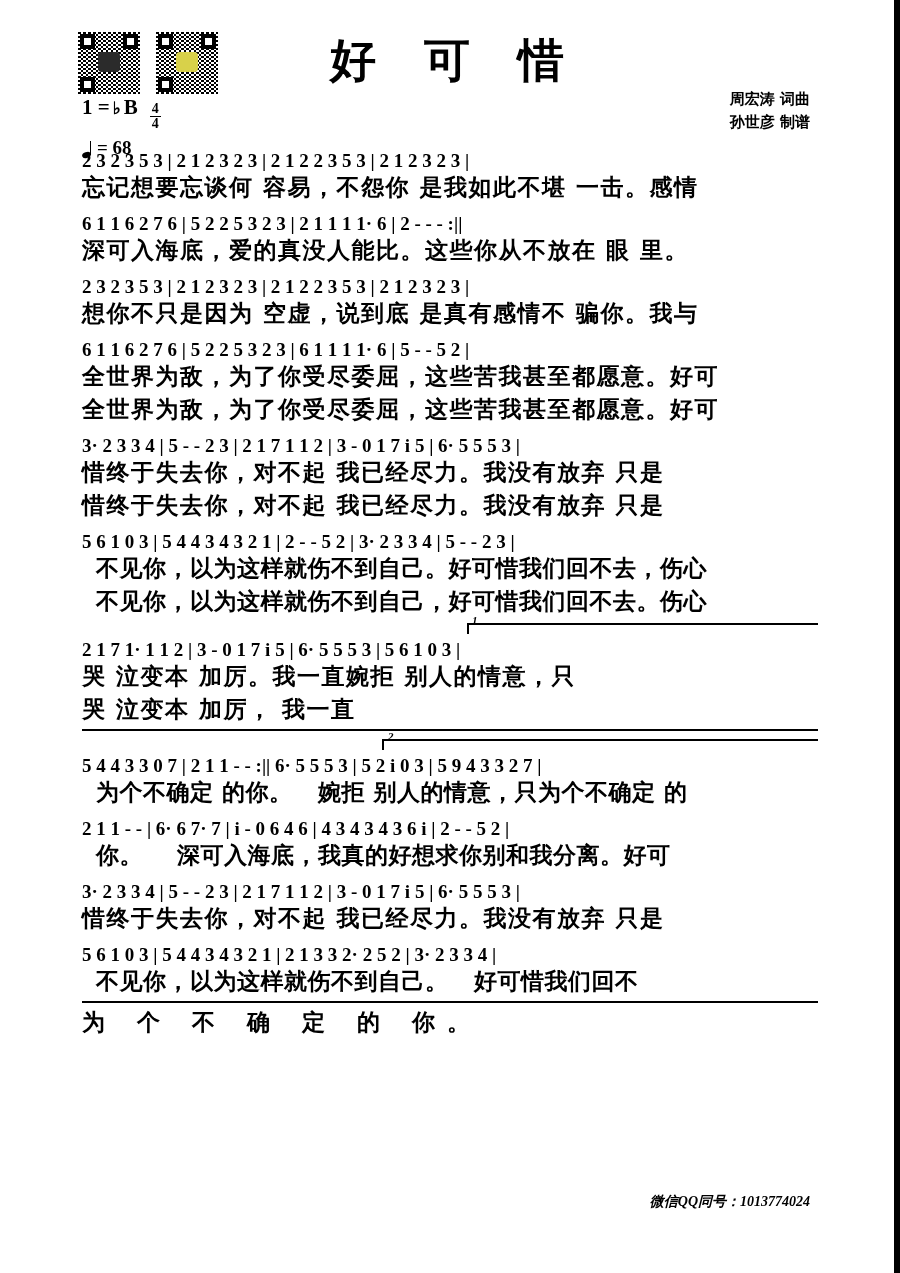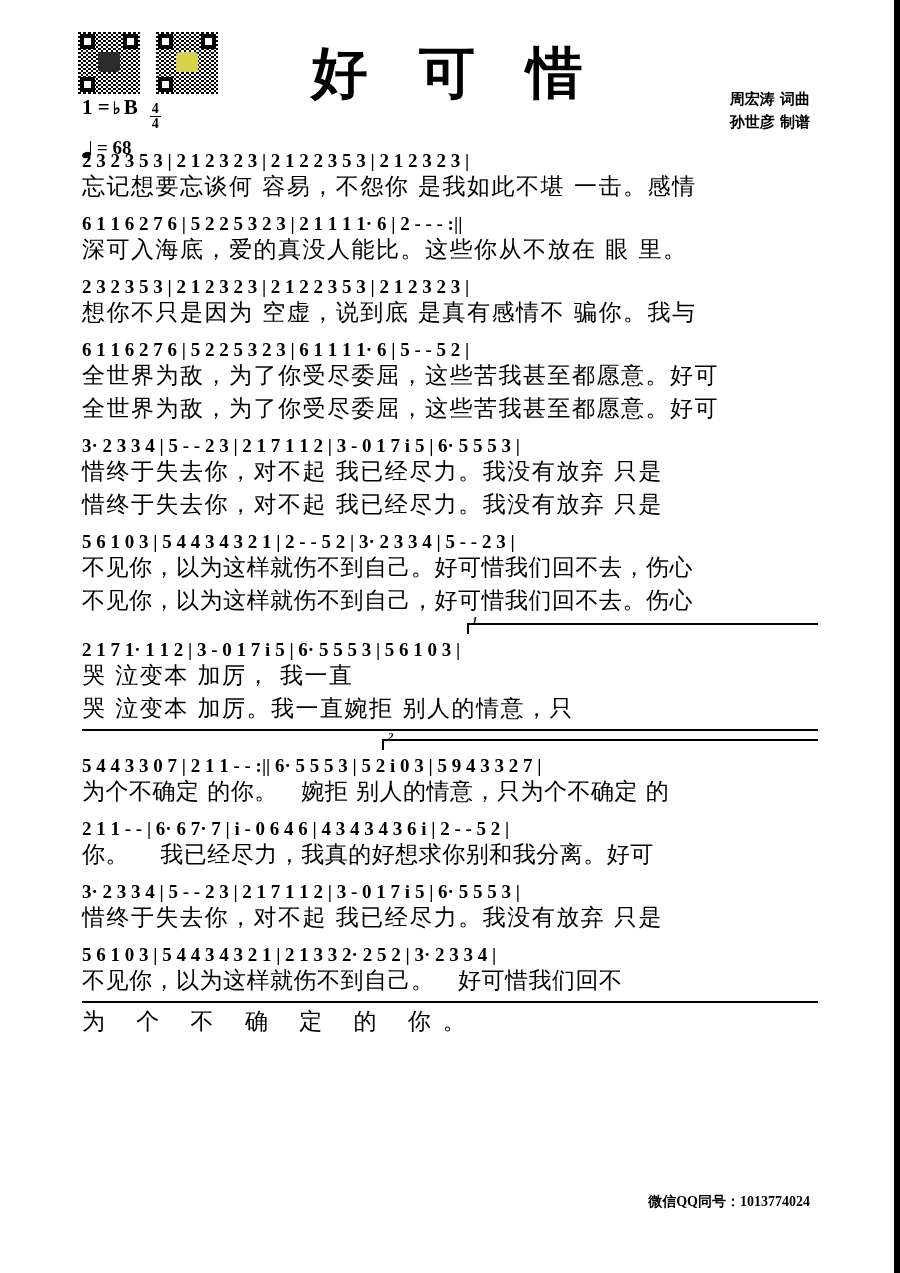--- a/index.html
+++ b/index.html
@@ -120,25 +120,24 @@
     width: 1.8px; height: 14px;
     background: #000;
   }
 
   .title {
     position: absolute;
     left: 0; right: 0;
     top: 30px;
     text-align: center;
     font-family: "DejaVu Serif", "Liberation Serif", serif;
-    font-size: 56px;
+    font-size: 46px;
     font-weight: bold;
     letter-spacing: 16px;
     text-indent: 16px;
-    margin-top: 6px;
   }
   .credits {
     position: absolute;
     right: 84px;
     top: 88px;
     text-align: left;
     font-size: 15px;
     font-weight: bold;
     line-height: 1.55;
     font-family: "DejaVu Serif", "Liberation Serif", serif;
@@ -161,27 +160,27 @@
     font-size: 19px;
     font-weight: bold;
     letter-spacing: 0px;
     white-space: pre;
     line-height: 1;
   }
 
   .lyricrow {
     font-family: "DejaVu Serif", "Liberation Serif", serif;
     font-size: 23px;
-    font-weight: normal;
+    font-weight: bold;
     letter-spacing: 1.5px;
     white-space: pre;
     height: 33px;
     line-height: 33px;
   }
-  .lyricrow.tight { letter-spacing: 0.5px; }
+  .lyricrow.tight { letter-spacing: 0.5px; margin-left: 14px; }
   .lyricrow.wide  { letter-spacing: 12px; }
 
   
   .ending {
     position: relative;
     height: 12px;
   }
   .ending .bar {
     position: absolute;
     top: 6px;
@@ -207,20 +206,21 @@
     height: 2px;
     background: #000;
     margin: 4px 0 2px 0;
   }
 
   .footer {
     position: absolute;
     right: 84px;
     bottom: 62px;
     font-size: 14px;
+    font-style: italic;
     font-weight: bold;
     font-family: "Liberation Serif", serif;
   }
 </style>
 </head>
 <body>
 
 <div id="sheet">
 
   <div class="qr-row">
@@ -292,39 +292,39 @@
       <div class="lyricrow tight">不见你，以为这样就伤不到自己，好可惜我们回不去。伤心</div>
     </div>
 
     <div class="system">
       <div class="ending">
         <div class="bar" style="left:385px; right:0;"></div>
         <div class="tick" style="left:385px;"></div>
         <div class="num" style="left:390px;">1</div>
       </div>
       <div class="noterow">2 1 7 1· 1 1 2 | 3 - 0 1 7 i 5 | 6· 5 5 5 3 | 5 6 1 0 3 |</div>
+      <div class="lyricrow">哭 泣变本 加厉。我一直婉拒 别人的情意，只</div>
       <div class="lyricrow">哭 泣变本 加厉， 我一直</div>
-      <div class="lyricrow">哭 泣变本 加厉。我一直婉拒 别人的情意，只</div>
     </div>
 
     <div class="bigrule"></div>
 
     <div class="system">
       <div class="ending">
         <div class="bar" style="left:300px; right:0;"></div>
         <div class="tick" style="left:300px;"></div>
         <div class="num" style="left:306px;">2</div>
       </div>
       <div class="noterow">5 4 4 3 3 0 7 | 2 1 1 - - :|| 6· 5 5 5 3 | 5 2 i 0 3 | 5 9 4 3 3 2 7 |</div>
       <div class="lyricrow tight">为个不确定 的你。   婉拒 别人的情意，只为个不确定 的</div>
     </div>
 
     <div class="system">
       <div class="noterow">2 1 1 - - | 6· 6 7· 7 | i - 0 6 4 6 | 4 3 4 3 4 3 6 i | 2 - - 5 2 |</div>
-      <div class="lyricrow tight">你。    我已经尽力，我真的好想求你别和我分离。好可</div>
+      <div class="lyricrow tight">你。    深可入海底，我真的好想求你别和我分离。好可</div>
     </div>
 
     <div class="system">
       <div class="noterow">3· 2 3 3 4 | 5 - - 2 3 | 2 1 7 1 1 2 | 3 - 0 1 7 i 5 | 6· 5 5 5 3 |</div>
       <div class="lyricrow">惜终于失去你，对不起 我已经尽力。我没有放弃 只是</div>
     </div>
 
     <div class="system">
       <div class="noterow">5 6 1 0 3 | 5 4 4 3 4 3 2 1 | 2 1 3 3 2· 2 5 2 | 3· 2 3 3 4 |</div>
       <div class="lyricrow tight">不见你，以为这样就伤不到自己。   好可惜我们回不</div>

